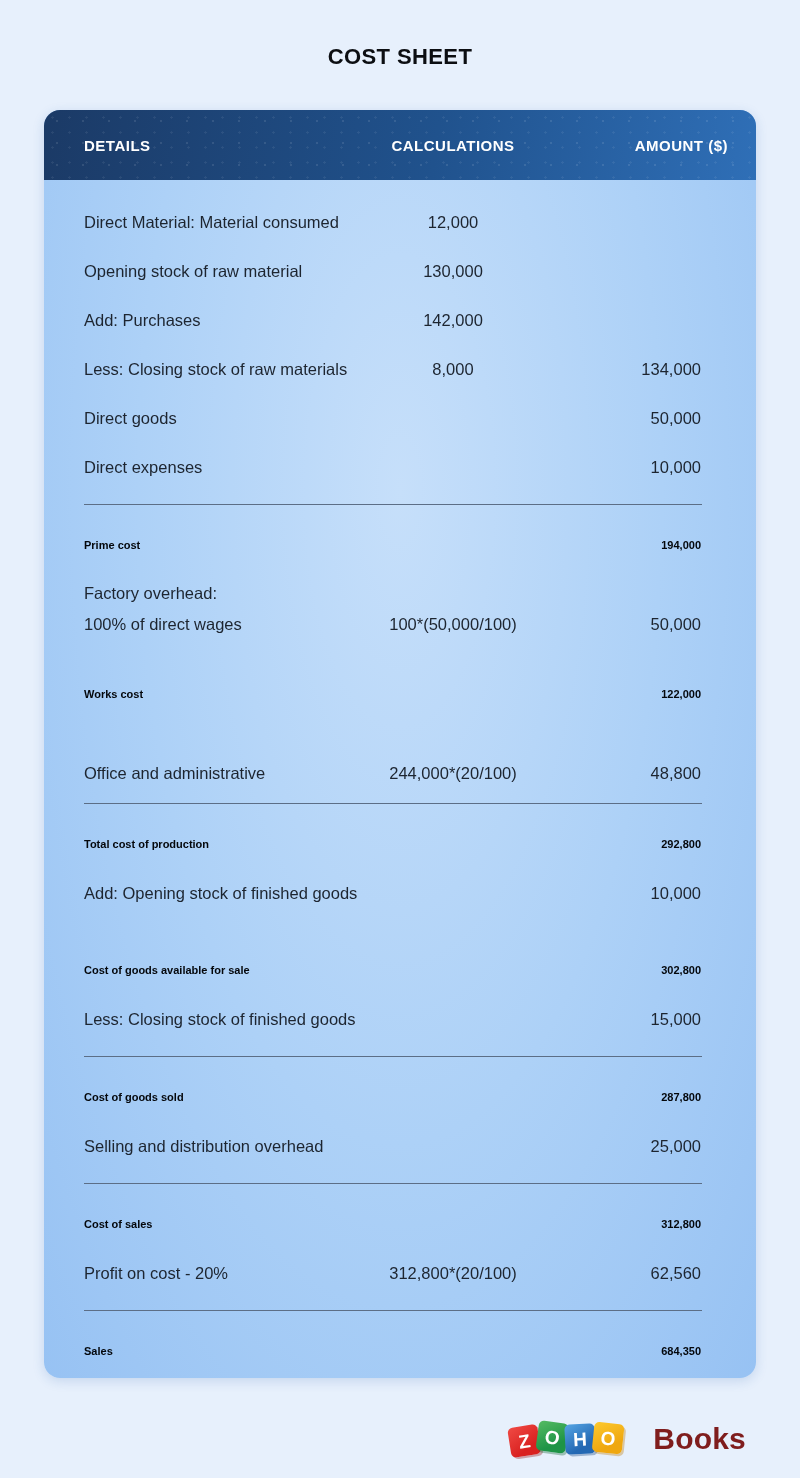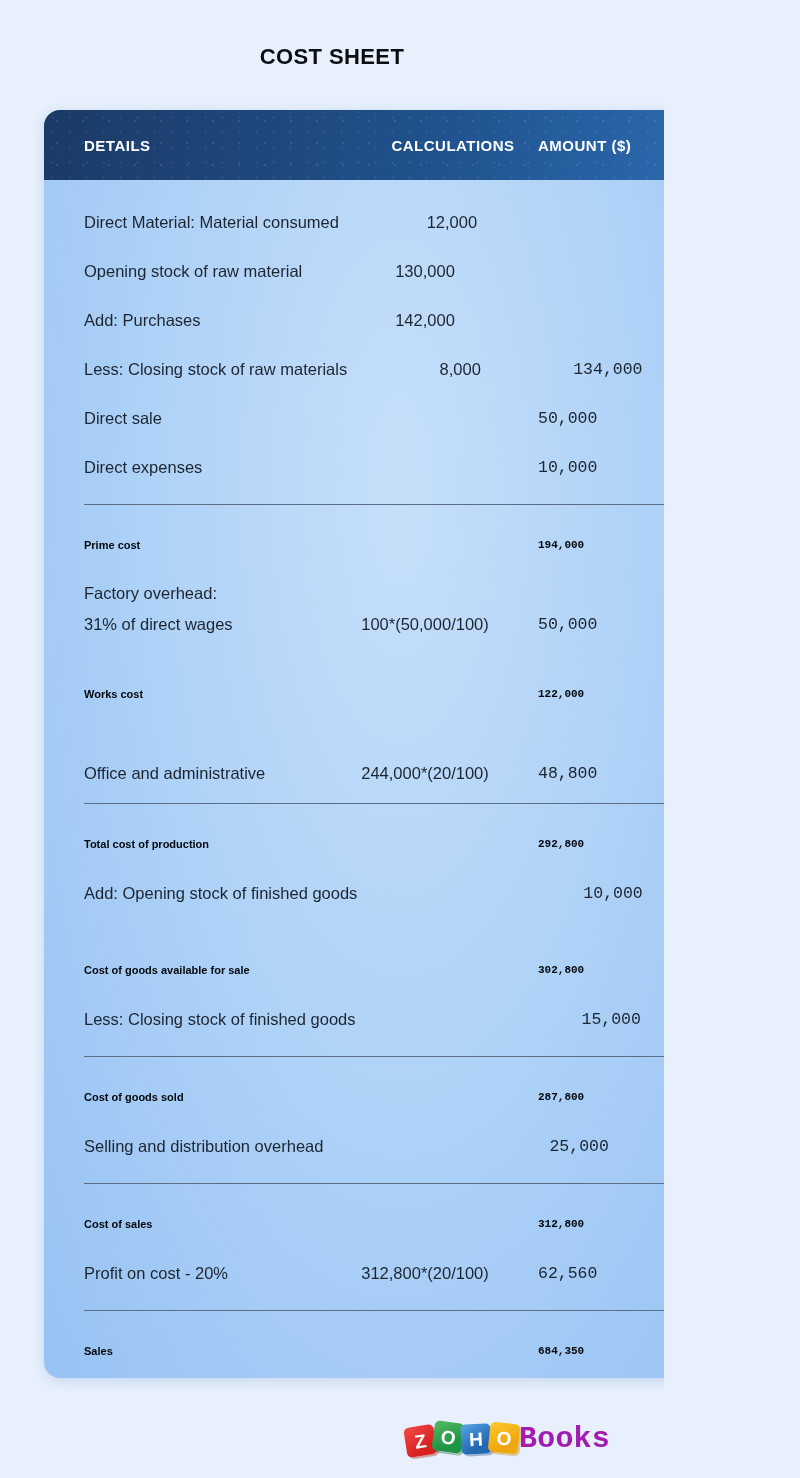--- a/index.html
+++ b/index.html
@@ -1,17 +1,17 @@
 <!DOCTYPE html>
 <html><head>
 <meta charset="utf-8">
 <style>
   html,body{margin:0;padding:0;background:#e7f0fc;}
   .page{
-    position:relative;width:664px;height:1478px;overflow:hidden;
+    position:relative;width:800px;height:1478px;overflow:hidden;
     background:#e7f0fc;
     font-family:"Liberation Sans",sans-serif;
   }
   .title{
     position:absolute;top:44px;left:0;width:100%;margin:0;
     text-align:center;font-size:22px;font-weight:800;letter-spacing:.4px;color:#0c0e12;
   }
   .card{
     position:absolute;left:44px;top:110px;width:712px;height:1268px;
     border-radius:16px;overflow:hidden;
@@ -24,45 +24,45 @@
     display:grid;grid-template-columns:1fr 170px 218px;align-items:center;
     color:#fff;font-weight:700;font-size:15px;letter-spacing:.5px;
     background-image:
       radial-gradient(rgba(255,255,255,.10) 1.3px, transparent 1.5px),
       radial-gradient(rgba(255,255,255,.07) 1.1px, transparent 1.3px),
       linear-gradient(98deg,#1b3a66 0%,#20528d 55%,#2f6fb7 100%);
     background-size:26px 22px,17px 15px,100% 100%;
   }
   .th-details{padding-left:40px;}
   .th-calc{text-align:center;}
-  .th-amount{padding-right:56px;}
+  .th-amount{text-align:right;padding-right:28px;}
   .tbody{padding-top:18px;font-size:16.5px;color:#1d2530;}
   .row{
     display:grid;grid-template-columns:1fr 170px 218px;
-    align-items:center;min-height:49px;line-height:31px;gap:28px;
+    align-items:center;min-height:49px;line-height:31px;
   }
   .row .label{padding-left:40px;white-space:nowrap;}
   .row .calc{text-align:center;}
-  .row .amount{font-family:Liberation Mono, monospace;}
+  .row .amount{text-align:right;padding-right:55px;}
   .row.bold{font-weight:700;color:#04070b;font-size:11px;}
   .row.two{align-items:end;min-height:70px;padding-bottom:2px;}
   .divider{height:0;border-top:1px solid #5c6e86;margin:12px 54px 16px 40px;}
   .spacer{height:28px;}
   .brand{position:absolute;top:1422px;right:54px;display:flex;align-items:center;}
   .tiles{display:flex;align-items:center;}
   .tile{
     width:30px;height:30px;border-radius:5px;
     display:flex;align-items:center;justify-content:center;
     color:#fff;font-weight:800;font-size:19px;line-height:1;
   }
   .tile-z{background:linear-gradient(150deg,#f04a44 0%,#d92120 70%);transform:rotate(-9deg) translateY(2px);box-shadow:2px 2px 0 rgba(150,20,20,.35);}
   .tile-o1{background:linear-gradient(150deg,#55bb63 0%,#1e9446 70%);transform:rotate(8deg) translateY(-2px);margin-left:-2px;box-shadow:2px 2px 0 rgba(15,100,45,.35);}
   .tile-h{background:linear-gradient(150deg,#56a5e4 0%,#2368b3 70%);transform:rotate(-3deg);margin-left:-2px;box-shadow:2px 2px 0 rgba(20,70,130,.35);}
   .tile-o2{background:linear-gradient(150deg,#fdc92e 0%,#efa70f 70%);transform:rotate(6deg) translateY(-1px);margin-left:-2px;box-shadow:2px 2px 0 rgba(190,120,0,.35);}
-  .brand-text{font-size:30px;font-weight:700;color:#a21caf;margin-left:0;letter-spacing:.2px;font-family:Liberation Mono, monospace;}
+  .brand-text{font-size:30px;font-weight:700;color:#7f1d1d;margin-left:30px;letter-spacing:.2px;}
 </style>
 </head>
 <body>
 
 <div class="page">
 
   <h1 class="title">COST SHEET</h1>
 
   <div class="card">
     <div class="thead">
@@ -94,21 +94,21 @@
         </div>
         <div class="row">
           <div class="cell label">
             <div>Less: Closing stock of raw materials</div>
           </div>
           <div class="cell calc">8,000</div>
           <div class="cell amount">134,000</div>
         </div>
         <div class="row">
           <div class="cell label">
-            <div>Direct sale</div>
+            <div>Direct goods</div>
           </div>
           <div class="cell calc"></div>
           <div class="cell amount">50,000</div>
         </div>
         <div class="row">
           <div class="cell label">
             <div>Direct expenses</div>
           </div>
           <div class="cell calc"></div>
           <div class="cell amount">10,000</div>
@@ -117,21 +117,21 @@
         <div class="row bold">
           <div class="cell label">
             <div>Prime cost</div>
           </div>
           <div class="cell calc"></div>
           <div class="cell amount">194,000</div>
         </div>
         <div class="row two">
           <div class="cell label">
             <div>Factory overhead:</div>
-            <div>31% of direct wages</div>
+            <div>100% of direct wages</div>
           </div>
           <div class="cell calc">100*(50,000/100)</div>
           <div class="cell amount">50,000</div>
         </div>
         <div class="spacer"></div>
         <div class="row bold">
           <div class="cell label">
             <div>Works cost</div>
           </div>
           <div class="cell calc"></div>

